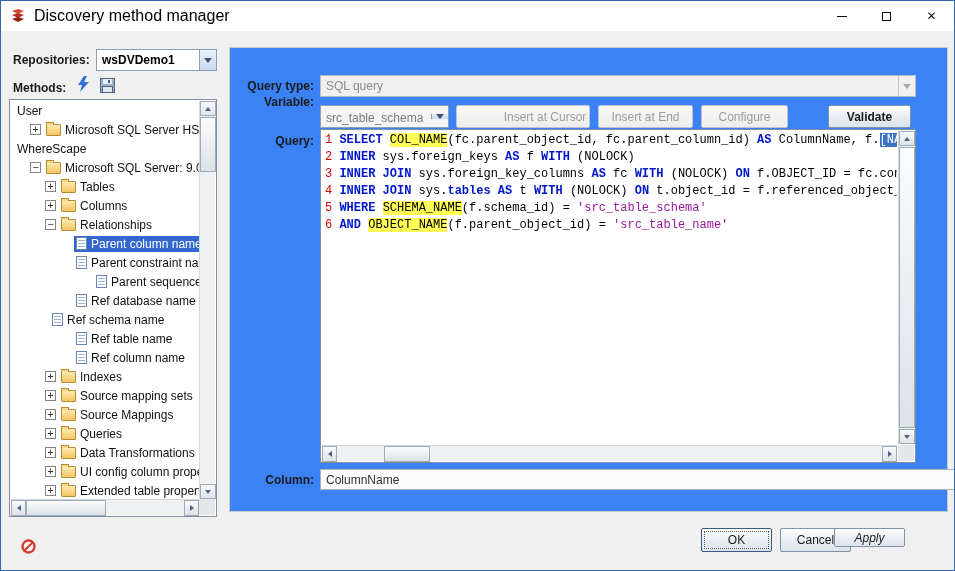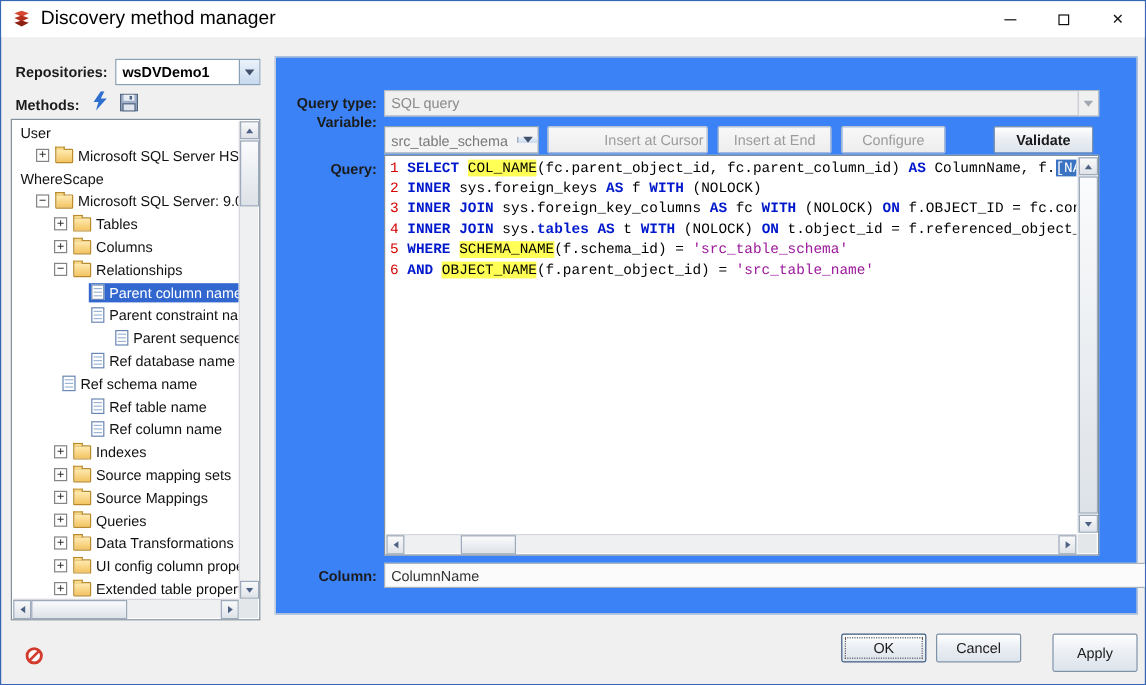--- a/index.html
+++ b/index.html
@@ -378,17 +378,17 @@
     <circle cx="7.5" cy="7.5" r="6" fill="#ffffff" stroke="#d23b2e" stroke-width="2.4"></circle>
     <line x1="3.2" y1="11.8" x2="11.8" y2="3.2" stroke="#d23b2e" stroke-width="2.2"></line>
   </svg>
   <div class="push-btn default-btn" style="left:700px; top:527px; width:71px; height:24px;">
     <span>OK</span>
     <span class="focus-inner"></span>
   </div>
   <div class="push-btn" style="left:779px; top:527px; width:71px; height:24px;">
       <span>Cancel</span>
     </div>
-  <div class="push-btn" style="left:876px; top:527px; width:71px; height:32px;">
+  <div class="push-btn" style="left:833px; top:527px; width:71px; height:19px;font-style:italic;">
       <span>Apply</span>
     </div>
 
 </div>
 
 </body></html>

